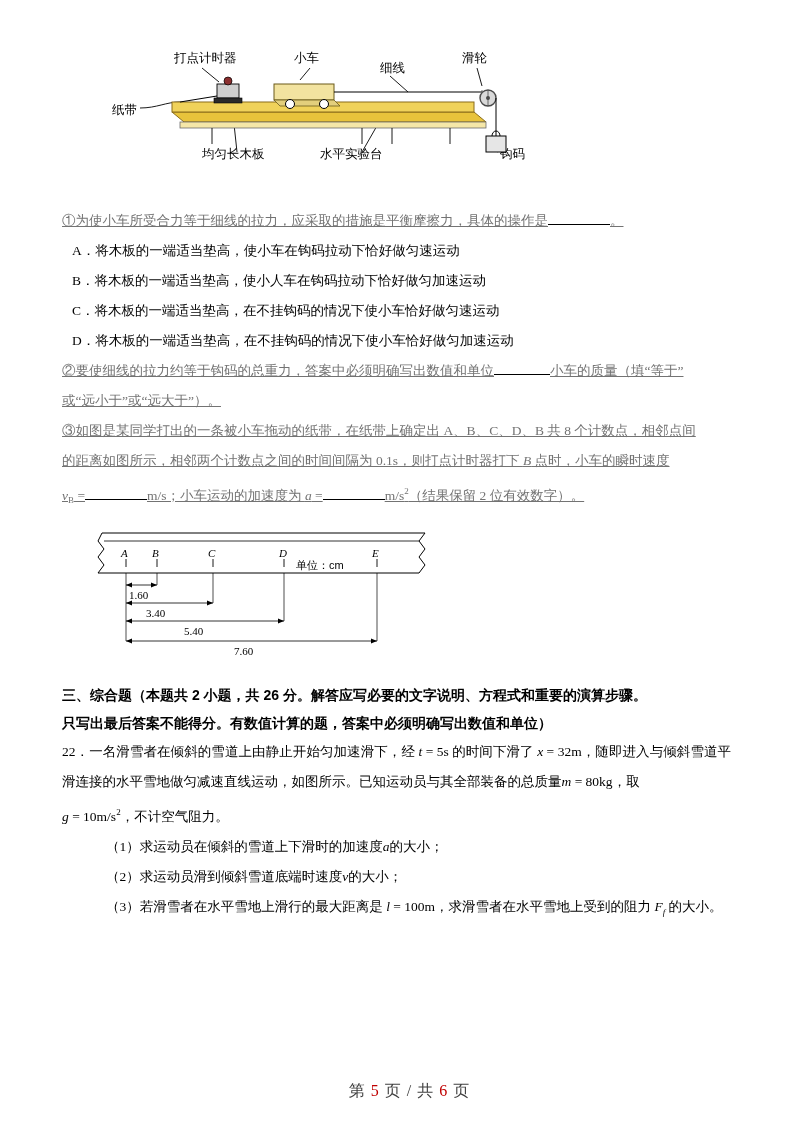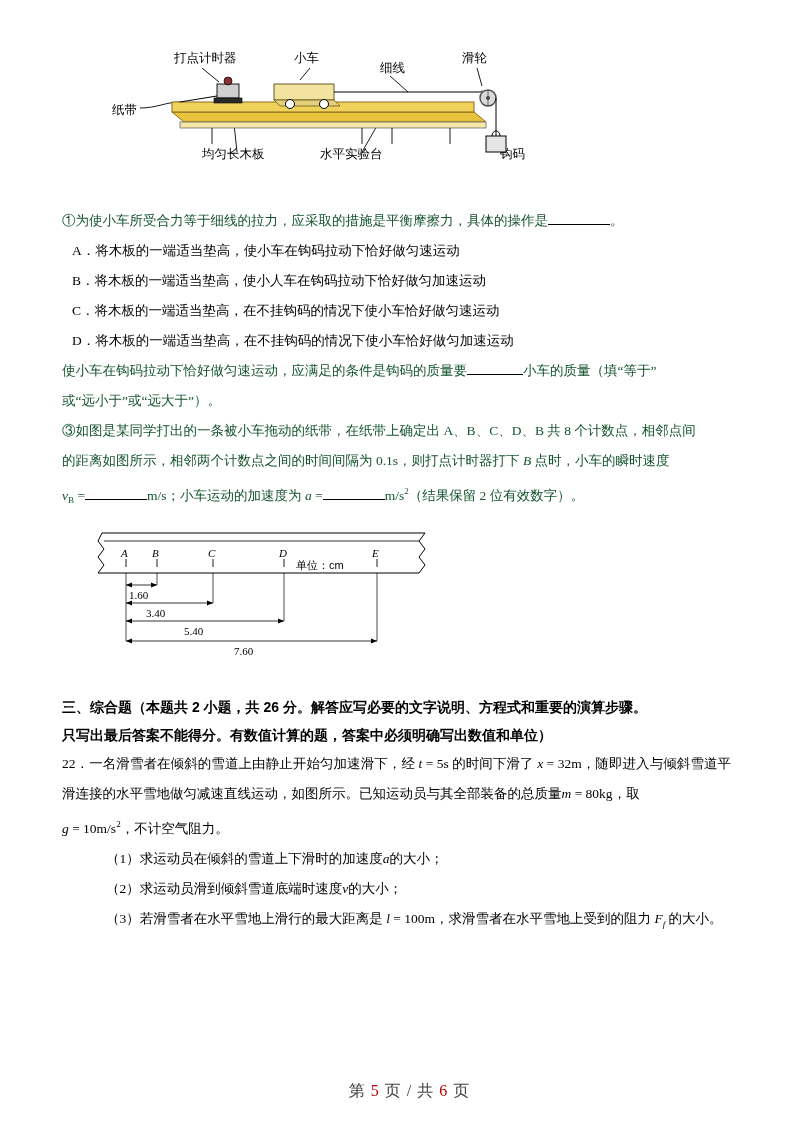--- a/index.html
+++ b/index.html
@@ -28,22 +28,23 @@
     position: relative;
     width: 669px;
     height: 160px;
     margin: 0 auto 6px auto;
   }
   .fig1 svg { display: block; }
   
   .qline {
     font-size: 13.5px;
     line-height: 30px;
-    color: #14532d;
+    color: #737373;
     white-space: nowrap;
+    text-decoration: underline;
   }
   .opt {
     font-size: 13.5px;
     line-height: 30px;
     padding-left: 10px;
     white-space: nowrap;
   }
   .blank {
     display: inline-block;
     border-bottom: 1px solid #000;
@@ -59,21 +60,21 @@
     width: 360px;
     height: 140px;
     margin: 8px 0 8px 22px;
   }
   
   .section-head {
     font-family: "Liberation Sans", sans-serif;
     font-weight: bold;
     font-size: 14px;
     line-height: 28px;
-    margin-top: 30px;
+    margin-top: 18px;
     color: #000;
   }
   .q22 {
     font-size: 13.5px;
     line-height: 30px;
     text-align: justify;
   }
   .sub-q {
     font-size: 13.5px;
     line-height: 30px;
@@ -170,21 +171,21 @@
 
   <div class="qline">
     <span>①为使小车所受合力等于细线的拉力，应采取的措施是平衡摩擦力，具体的操作是</span><span class="blank wide"></span><span>。</span>
   </div>
   <div class="opt">A．将木板的一端适当垫高，使小车在钩码拉动下恰好做匀速运动</div>
   <div class="opt">B．将木板的一端适当垫高，使小人车在钩码拉动下恰好做匀加速运动</div>
   <div class="opt">C．将木板的一端适当垫高，在不挂钩码的情况下使小车恰好做匀速运动</div>
   <div class="opt">D．将木板的一端适当垫高，在不挂钩码的情况下使小车恰好做匀加速运动</div>
 
   <div class="qline">
-    <span>使小车在钩码拉动下恰好做匀速运动，应满足的条件是钩码的质量要</span><span class="blank"></span><span>小车的质量（填“等于”</span>
+    <span>②要使细线的拉力约等于钩码的总重力，答案中必须明确写出数值和单位</span><span class="blank"></span><span>小车的质量（填“等于”</span>
   </div>
   <div class="qline">或“远小于”或“远大于”）。</div>
 
   <div class="qline">③如图是某同学打出的一条被小车拖动的纸带，在纸带上确定出 A、B、C、D、B 共 8 个计数点，相邻点间</div>
   <div class="qline">
     <span>的距离如图所示，相邻两个计数点之间的时间间隔为 0.1s，则打点计时器打下 </span><span class="ital">B</span><span> 点时，小车的瞬时速度</span>
   </div>
   <div class="qline">
     <span class="ital">v</span><sub>B</sub><span> =</span><span class="blank wide"></span><span>m/s；小车运动的加速度为 </span><span class="ital">a</span><span> =</span><span class="blank wide"></span><span>m/s</span><sup>2</sup><span>（结果保留 2 位有效数字）。</span>
   </div>

